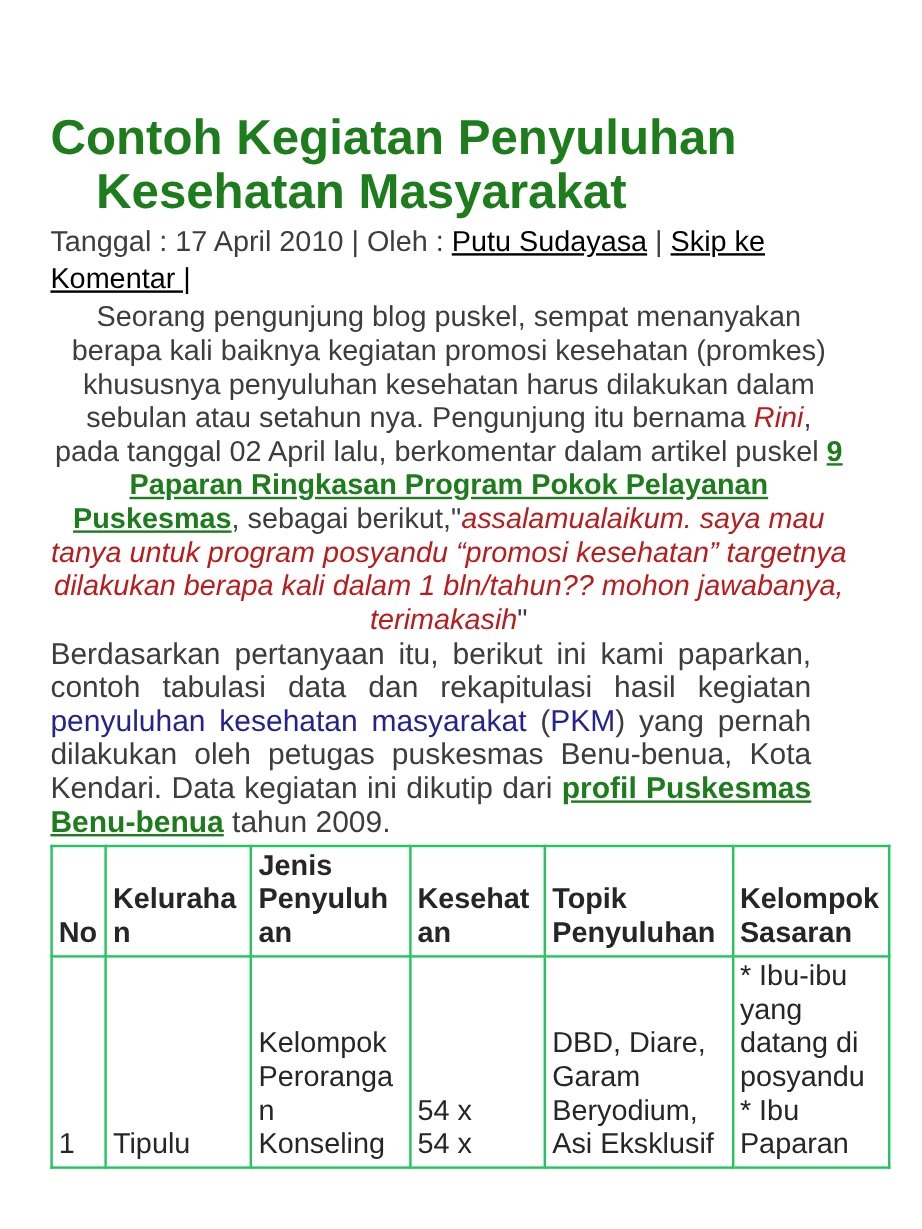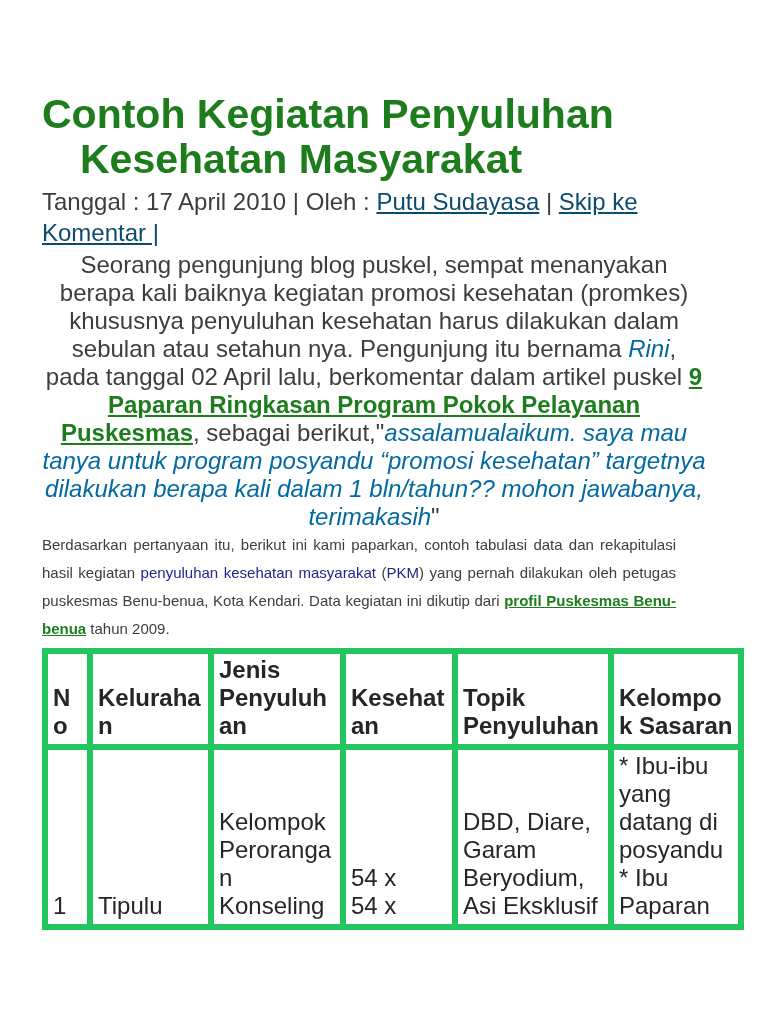--- a/index.html
+++ b/index.html
@@ -23,55 +23,55 @@
     padding-left: 38px;
     text-indent: -38px;
   }
   .byline {
     font-size: 24px;
     line-height: 31px;
     color: #3d3d3d;
     margin: 0 0 3px 0;
   }
   .byline .link {
-    color: #0c4a6e;
+    color: #000000;
     text-decoration: underline;
     cursor: pointer;
   }
   p.intro {
     width: 664px;
     margin: 0 auto;
     text-align: center;
     font-size: 24px;
     line-height: 28px;
     color: #3d3d3d;
   }
   p.answer {
     margin: 0;
     text-align: justify;
-    font-size: 15px;
+    font-size: 25px;
     line-height: 28px;
     color: #3d3d3d;
   }
-  .blue-italic { color: #0369a1; font-style: italic; }
+  .blue-italic { color: #b91c1c; font-style: italic; }
   .navy { color: #24248c; }
   .green-link {
     color: #1d7d1d;
     font-weight: bold;
     text-decoration: underline;
     cursor: pointer;
   }
   table.data-table {
     border-collapse: collapse;
     table-layout: fixed;
     width: 700px;
     margin-top: 5px;
   }
   table.data-table th, table.data-table td {
-    border: 6px solid #22c55e;
+    border: 2px solid #22c55e;
     padding: 2px 5px 4px 5px;
     vertical-align: bottom;
     text-align: left;
     font-size: 24px;
     line-height: 28px;
     color: #262626;
     white-space: pre-line;
     overflow-wrap: break-word;
     word-wrap: break-word;
   }

